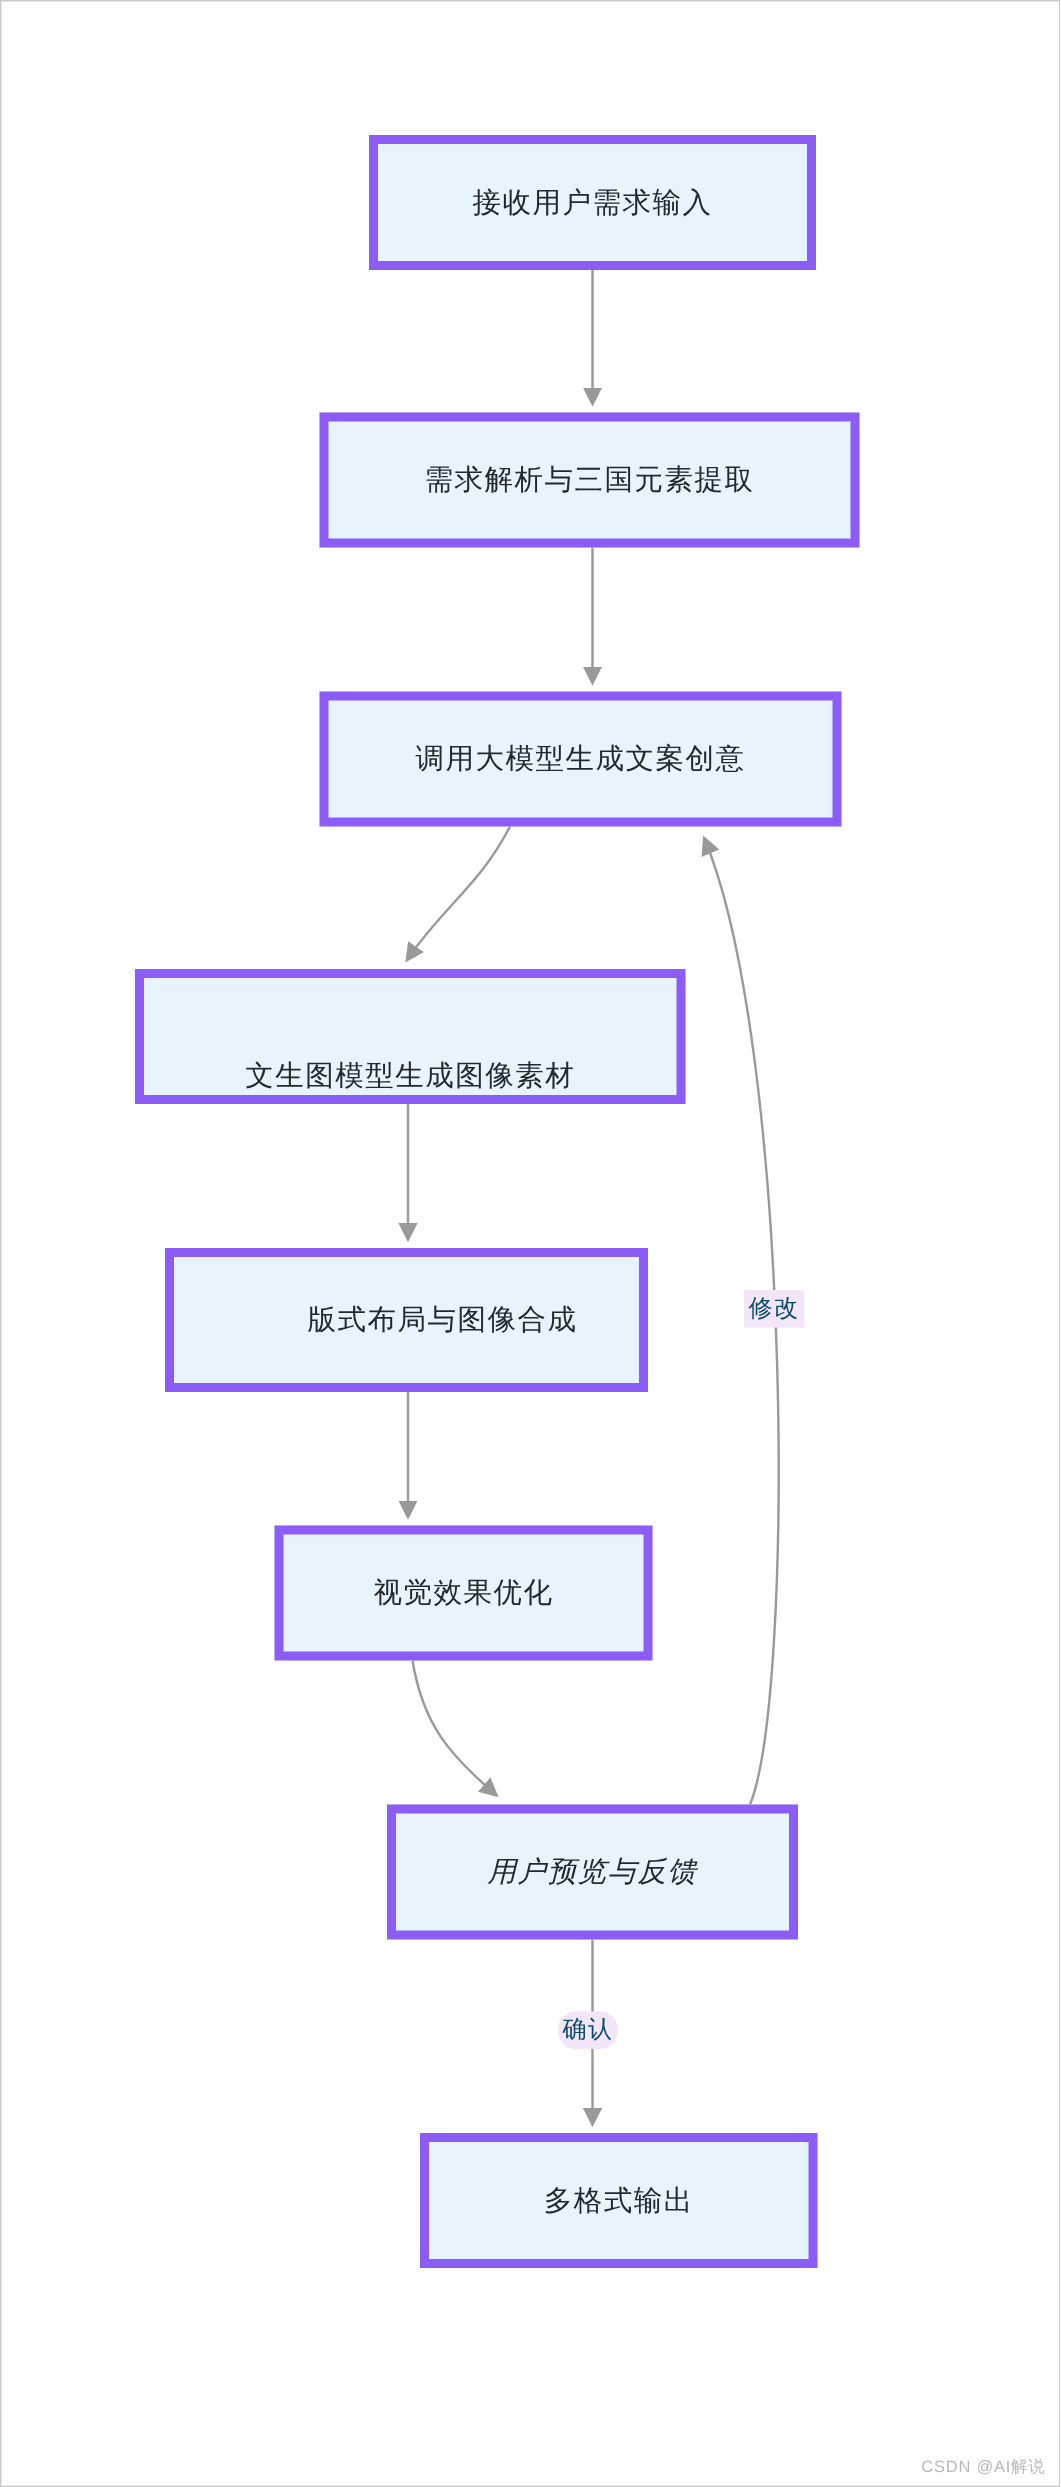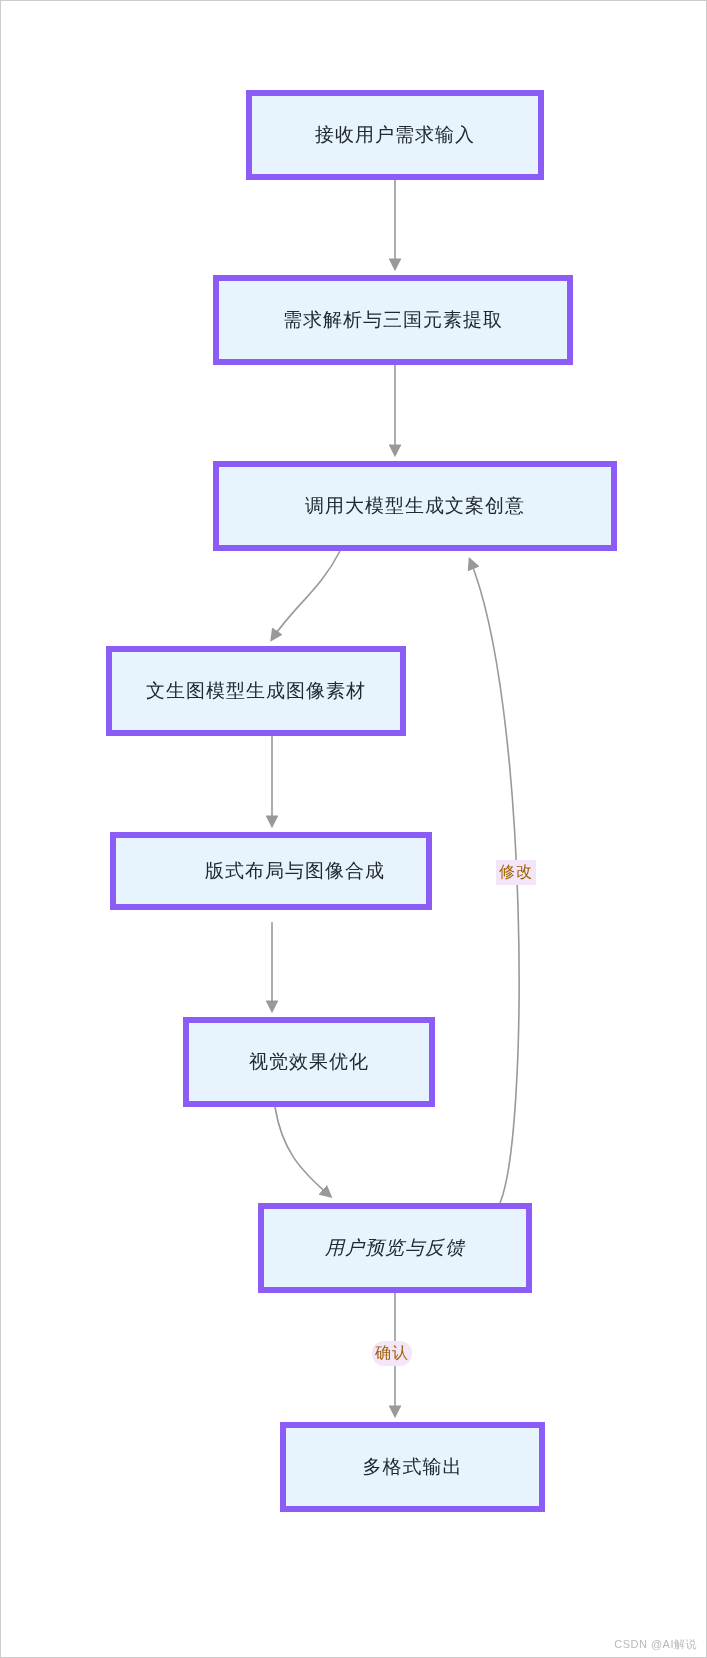--- a/index.html
+++ b/index.html
@@ -43,21 +43,21 @@
     align-items: center;
     justify-content: center;
     color: #20292f;
     font-size: 19px;
     letter-spacing: 1px;
     text-align: center;
   }
   .edge-label {
     position: absolute;
     background: #f3e6f9;
-    color: #a16207;
+    color: #0c4a6e;
     font-size: 16px;
     letter-spacing: 1px;
     padding: 2px 3px;
     text-align: center;
     white-space: nowrap;
   }
   .watermark {
     position: absolute;
     right: 10px;
     bottom: 6px;
@@ -89,27 +89,27 @@
       <path d="M395,1293 L395,1415"></path>
     </g>
   </svg>
 
   <div class="node" style="left:246px;top:90px;width:298px;height:90px;">
     <span>接收用户需求输入</span>
   </div>
   <div class="node" style="left:213px;top:275px;width:360px;height:90px;">
     <span>需求解析与三国元素提取</span>
   </div>
-  <div class="node" style="left:213px;top:461px;width:404px;height:90px;">
+  <div class="node" style="left:213px;top:461px;width:348px;height:90px;">
     <span>调用大模型生成文案创意</span>
   </div>
-  <div class="node" style="left:106px;top:646px;width:300px;height:90px;">
+  <div class="node" style="left:90px;top:646px;width:367px;height:90px;align-items:flex-end;">
     <span>文生图模型生成图像素材</span>
   </div>
-  <div class="node" style="left:110px;top:832px;width:322px;height:78px;padding-left:48px;">
+  <div class="node" style="left:110px;top:832px;width:322px;height:96px;padding-left:48px;">
     <span>版式布局与图像合成</span>
   </div>
   <div class="node" style="left:146px;top:1017px;width:252px;height:90px;margin-left:37px;">
     <span>视觉效果优化</span>
   </div>
   <div class="node" style="left:258px;top:1203px;width:274px;height:90px;font-style:italic;">
     <span>用户预览与反馈</span>
   </div>
   <div class="node" style="left:280px;top:1422px;width:265px;height:90px;">
     <span>多格式输出</span>

